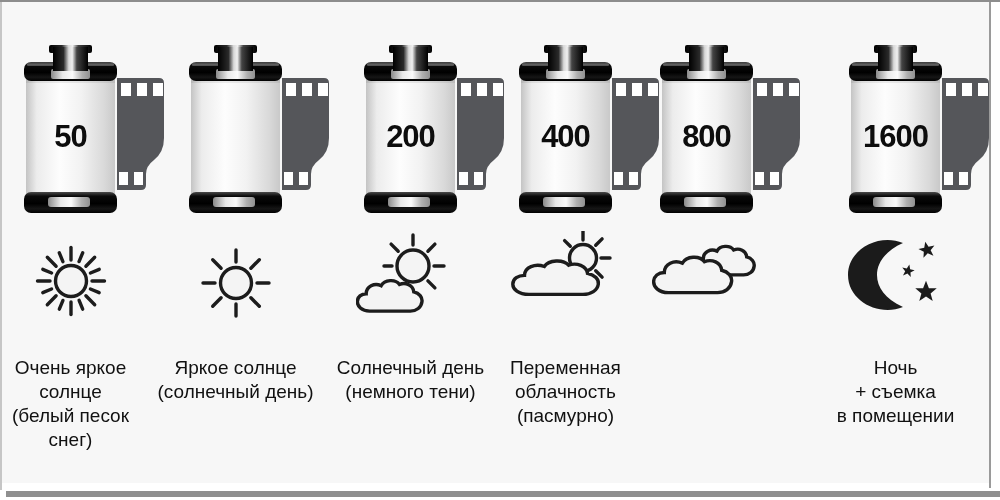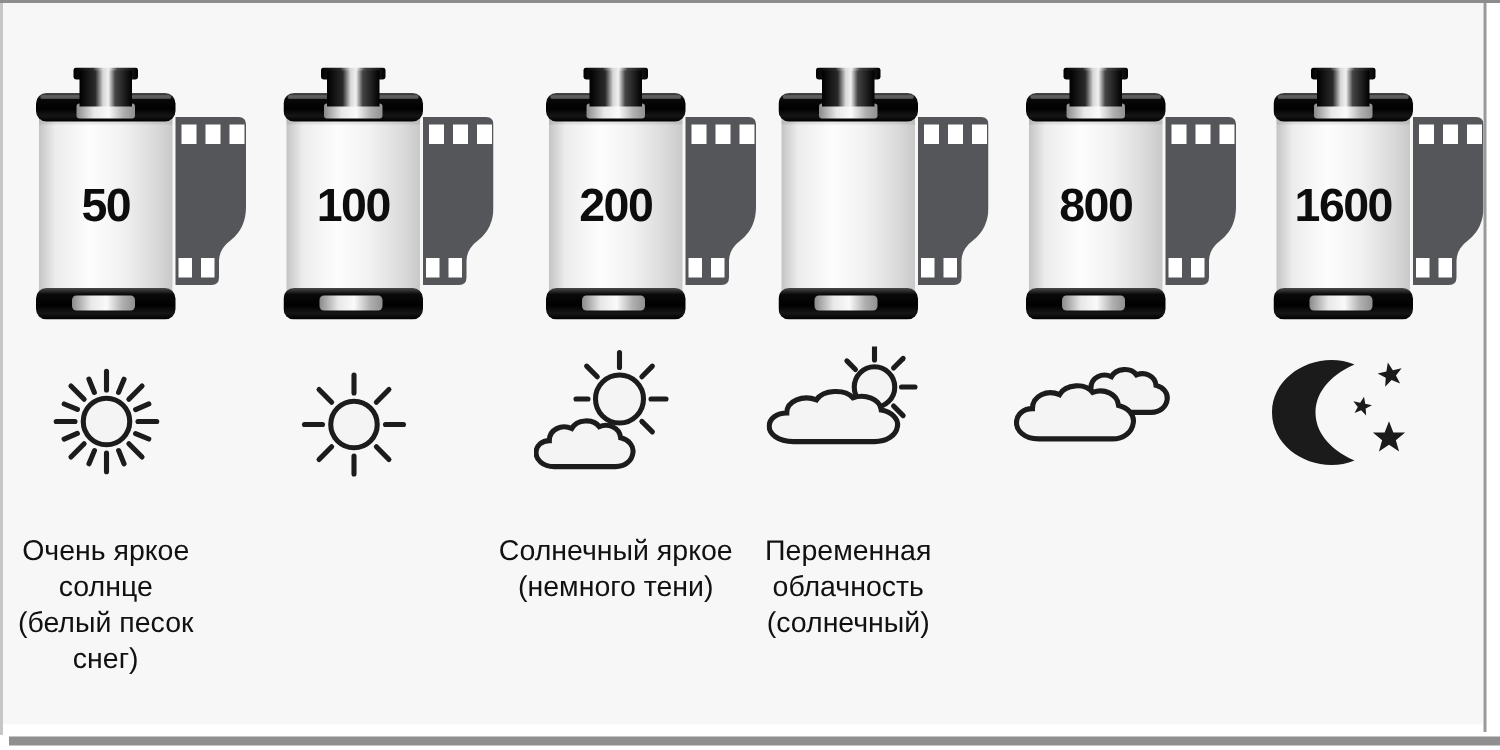--- a/index.html
+++ b/index.html
@@ -125,78 +125,80 @@
   <div class="label">Очень яркое
 солнце
 (белый песок
 снег)</div>
 </div>
 
 <div class="column" style="left:153px">
   <svg class="canister" viewBox="0 0 140 168">
       <use href="#canister"></use>
     </svg>
-  <div class="iso">100</div>
   <div class="icon-box">
     <svg class="wicon" width="110" height="100" viewBox="0 0 110 100">
       <line x1="76" y1="52" x2="88" y2="52"></line>
         <line x1="69.9" y1="37.2" x2="78.3" y2="28.7"></line>
       <line x1="55" y1="31" x2="55" y2="19"></line>
         <line x1="40.1" y1="37.2" x2="31.7" y2="28.7"></line>
       <line x1="34" y1="52" x2="22" y2="52"></line>
         <line x1="40.1" y1="66.8" x2="31.7" y2="75.3"></line>
       <line x1="69.9" y1="66.8" x2="78.3" y2="75.3"></line>
         <line x1="55" y1="73" x2="55" y2="85"></line>
       <circle class="fillshape" cx="55" cy="52" r="15.5"></circle>
     </svg>
   </div>
+  <div class="label">Яркое солнце
+(солнечный день)</div>
 </div>
 
 <div class="column" style="left:328px">
   <svg class="canister" viewBox="0 0 140 168">
       <use href="#canister"></use>
     </svg>
   <div class="iso">200</div>
   <div class="icon-box">
     <svg class="wicon" width="110" height="100" viewBox="0 0 110 100">
       <line x1="36" y1="35" x2="28" y2="35"></line>
         <line x1="42.2" y1="20.2" x2="35.1" y2="13.1"></line>
       <line x1="57" y1="14" x2="57" y2="4"></line>
         <line x1="71.9" y1="20.2" x2="78.9" y2="13.1"></line>
       <line x1="78" y1="35" x2="88" y2="35"></line>
         <line x1="71.9" y1="49.9" x2="78.9" y2="56.9"></line>
       <circle class="fillshape" cx="57" cy="35" r="16"></circle>
       <use href="#cloudShape" class="fillshape" transform="translate(0,46) scale(0.68,0.62)"></use>
     </svg>
   </div>
-  <div class="label">Солнечный яркое
+  <div class="label">Солнечный день
 (немного тени)</div>
 </div>
 
 <div class="column" style="left:483px">
   <svg class="canister" viewBox="0 0 140 168">
       <use href="#canister"></use>
     </svg>
+  <div class="iso">400</div>
   <div class="icon-box">
     <svg class="wicon" width="110" height="100" viewBox="0 0 110 100">
       <line x1="72" y1="9" x2="72" y2="0"></line>
         <line x1="84.7" y1="14.3" x2="91.1" y2="7.9"></line>
       <line x1="90" y1="27" x2="99" y2="27"></line>
         <line x1="84.7" y1="39.7" x2="91.1" y2="46.1"></line>
       <line x1="59.3" y1="15.3" x2="53.6" y2="9.6"></line>
       <circle class="fillshape" cx="72" cy="27" r="13.5"></circle>
       <use href="#cloudShape" class="fillshape" transform="translate(0,26) scale(0.9,0.68)"></use>
     </svg>
   </div>
   <div class="label">Переменная
 облачность
-(солнечный)</div>
-</div>
-
-<div class="column" style="left:648px">
+(пасмурно)</div>
+</div>
+
+<div class="column" style="left:624px">
   <svg class="canister" viewBox="0 0 140 168">
       <use href="#canister"></use>
     </svg>
   <div class="iso">800</div>
   <div class="icon-box">
     <svg class="wicon" width="110" height="100" viewBox="0 0 110 100">
       <use href="#cloudShape" class="fillshape" transform="translate(42,12) scale(0.62,0.58)"></use>
       <use href="#cloudShape" class="fillshape" transform="translate(0,22) scale(0.82,0.72)"></use>
     </svg>
   </div>
@@ -208,15 +210,18 @@
     </svg>
   <div class="iso">1600</div>
   <div class="icon-box">
     <svg class="wicon" width="110" height="100" viewBox="0 0 110 100">
       <path class="dark" d="M62,12 C38,2 7,18 7,44 C7,70 38,86 62,76 C44,68 36,56 36,44 C36,32 44,20 62,12 Z"></path>
       <use href="#starShape" class="dark" transform="translate(67,40) rotate(12) scale(0.66)"></use>
       <use href="#starShape" class="dark" transform="translate(86,19) rotate(-12) scale(0.85)"></use>
       <use href="#starShape" class="dark" transform="translate(85,61) scale(1.12)"></use>
     </svg>
   </div>
+  <div class="label">Ночь
++ съемка
+в помещении</div>
 </div>
 
 <div class="bottom-bar"></div>
 
 </body></html>

